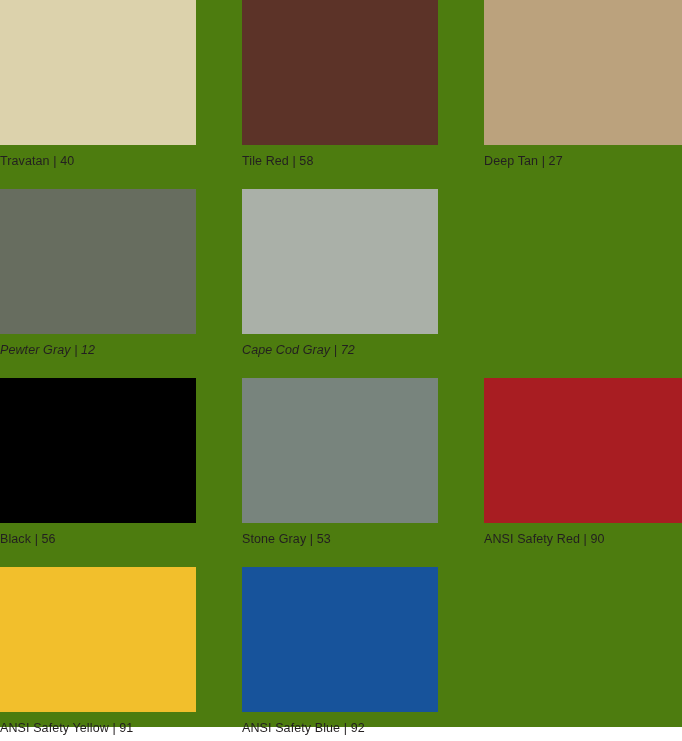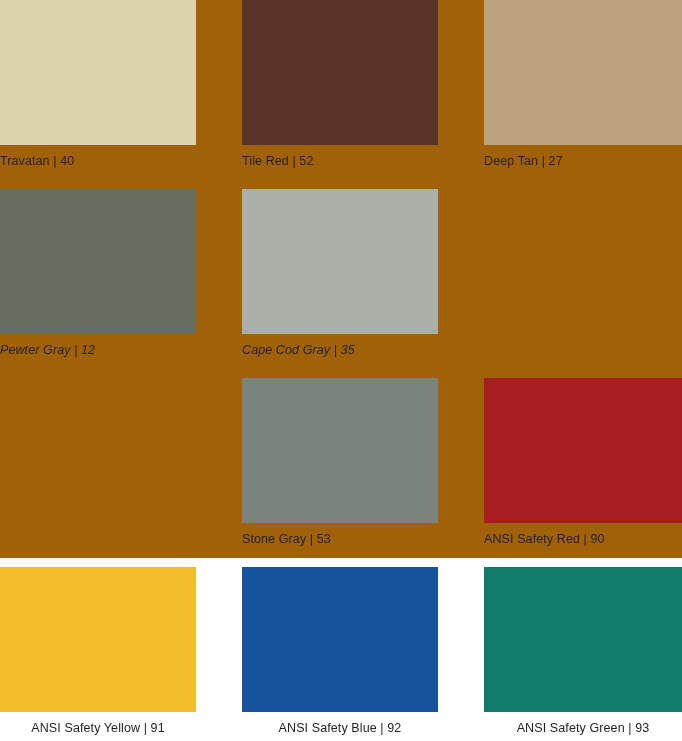--- a/index.html
+++ b/index.html
@@ -8,43 +8,43 @@
   html, body {
     width: 682px;
     height: 741px;
     background: #ffffff;
     font-family: "Liberation Sans", sans-serif;
     overflow: hidden;
   }
 
   #swatch-grid {
     width: 682px;
-    height: 558px;
+    height: 727px;
     display: grid;
     grid-template-columns: 196px 46px 196px 46px 198px;
     grid-template-rows: 169px 20px 169px 20px 169px 20px 174px;
-    background: #a16207;
+    background: #4d7c0f;
   }
 
   .swatch-cell {
     display: flex;
     flex-direction: column;
     width: 100%;
     height: 100%;
   }
 
   
   .col-1 { grid-column: 1; }
   .col-2 { grid-column: 3; }
   .col-3 { grid-column: 5; }
 
   .row-1 { grid-row: 1; }
   .row-2 { grid-row: 3; font-style: italic; }
   .row-3 { grid-row: 5; }
-  .row-4 { grid-row: 7; text-align: center; }
+  .row-4 { grid-row: 7; }
 
   .swatch-chip {
     width: 100%;
     height: 145px;
     flex: 0 0 145px;
     display: block;
   }
 
   .swatch-label {
     font-family: "Liberation Sans", sans-serif;
@@ -61,39 +61,43 @@
 
 <div id="swatch-grid">
 
   <div class="swatch-cell col-1 row-1">
     <div class="swatch-chip" style="background-color:#dcd2ac;"></div>
     <div class="swatch-label">Travatan | 40</div>
   </div>
 
   <div class="swatch-cell col-2 row-1">
     <div class="swatch-chip" style="background-color:#5c3328;"></div>
-    <div class="swatch-label">Tile Red | 52</div>
+    <div class="swatch-label">Tile Red | 58</div>
   </div>
 
   <div class="swatch-cell col-3 row-1">
     <div class="swatch-chip" style="background-color:#bba27d;"></div>
     <div class="swatch-label">Deep Tan | 27</div>
   </div>
 
   <div class="swatch-cell col-1 row-2">
     <div class="swatch-chip" style="background-color:#676d5f;"></div>
     <div class="swatch-label">Pewter Gray | 12</div>
   </div>
 
   <div class="swatch-cell col-2 row-2">
     <div class="swatch-chip" style="background-color:#aab0a8;"></div>
-    <div class="swatch-label">Cape Cod Gray | 35</div>
+    <div class="swatch-label">Cape Cod Gray | 72</div>
   </div>
 
 
+  <div class="swatch-cell col-1 row-3">
+    <div class="swatch-chip" style="background-color:#000000;"></div>
+    <div class="swatch-label">Black | 56</div>
+  </div>
 
   <div class="swatch-cell col-2 row-3">
     <div class="swatch-chip" style="background-color:#78847d;"></div>
     <div class="swatch-label">Stone Gray | 53</div>
   </div>
 
   <div class="swatch-cell col-3 row-3">
     <div class="swatch-chip" style="background-color:#a81d22;"></div>
     <div class="swatch-label">ANSI Safety Red | 90</div>
   </div>
@@ -101,18 +105,14 @@
   <div class="swatch-cell col-1 row-4">
     <div class="swatch-chip" style="background-color:#f2bf2c;"></div>
     <div class="swatch-label">ANSI Safety Yellow | 91</div>
   </div>
 
   <div class="swatch-cell col-2 row-4">
     <div class="swatch-chip" style="background-color:#17539b;"></div>
     <div class="swatch-label">ANSI Safety Blue | 92</div>
   </div>
 
-  <div class="swatch-cell col-3 row-4">
-    <div class="swatch-chip" style="background-color:#0e7c68;"></div>
-    <div class="swatch-label">ANSI Safety Green | 93</div>
-  </div>
 
 </div>
 
 </body></html>

